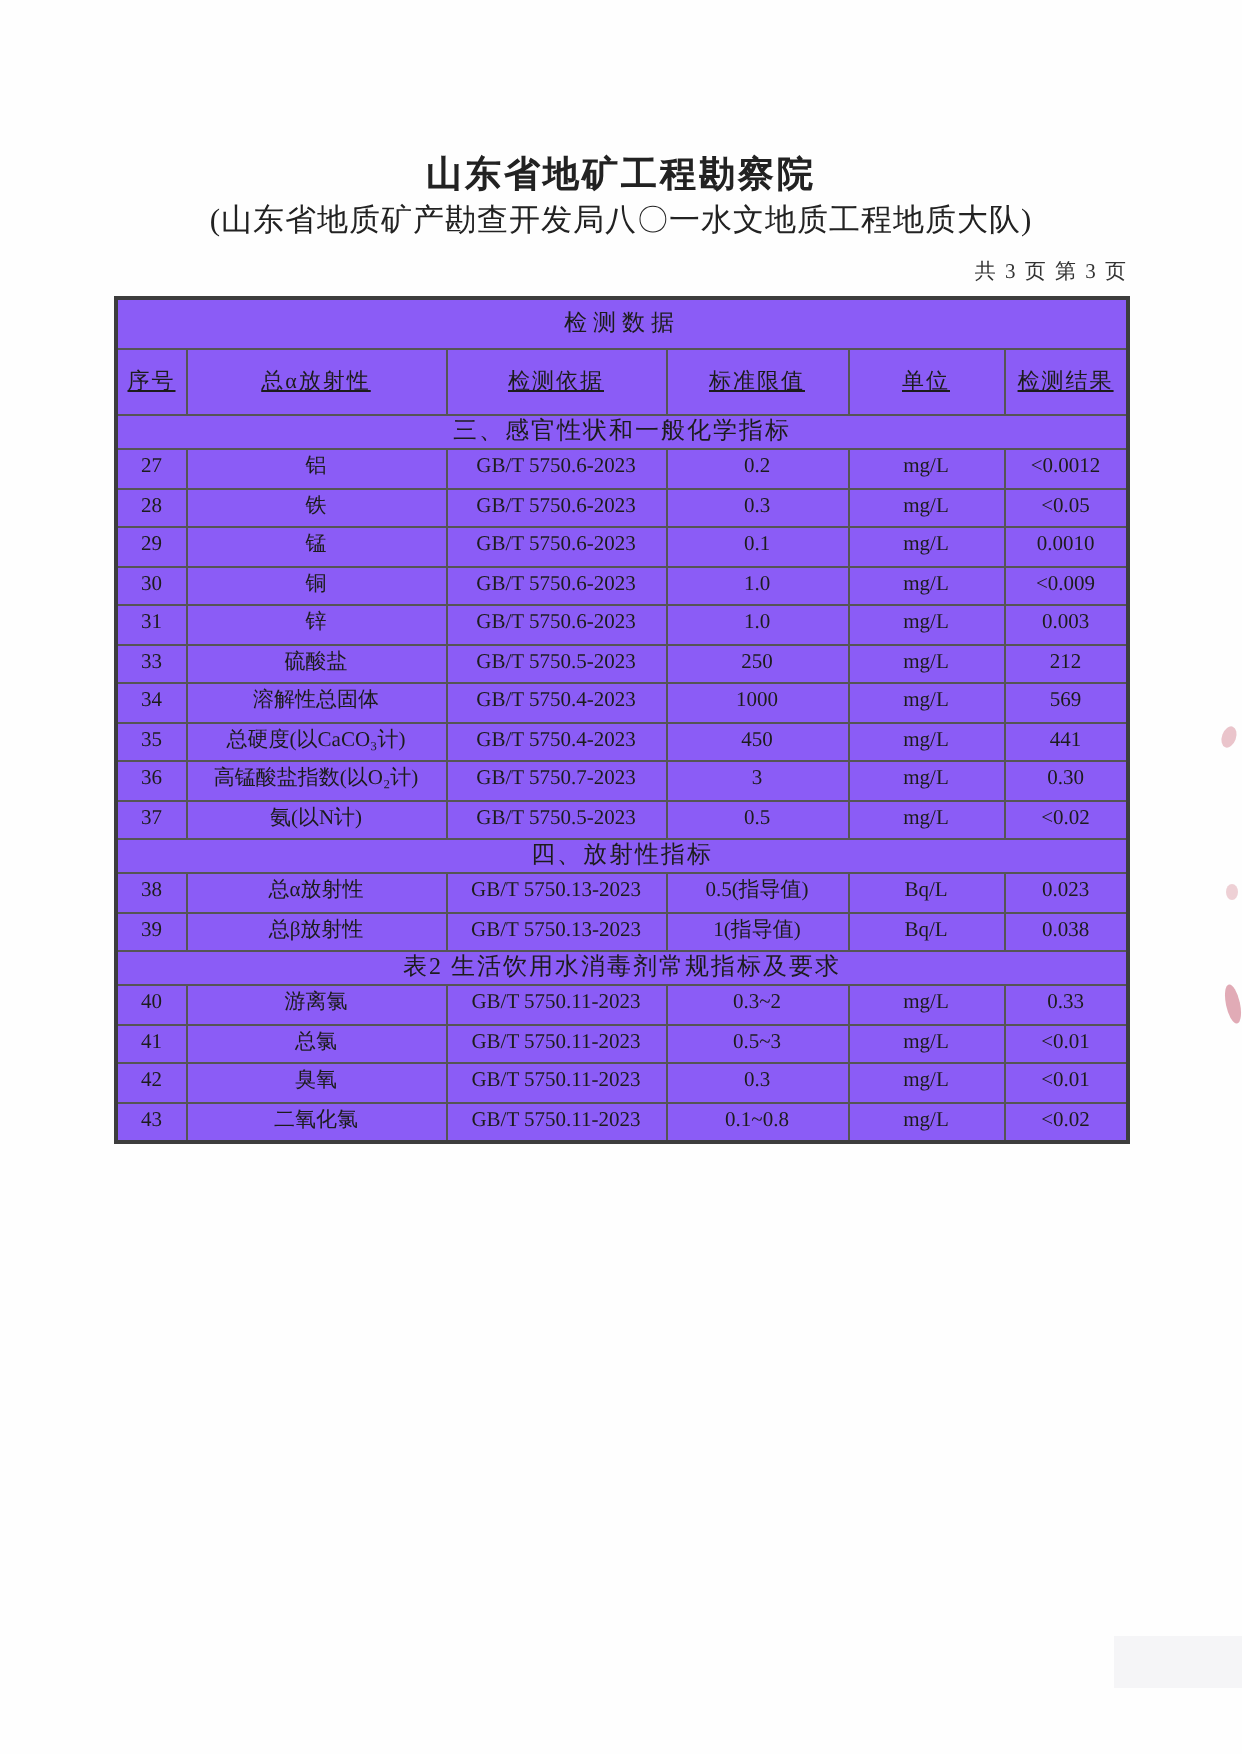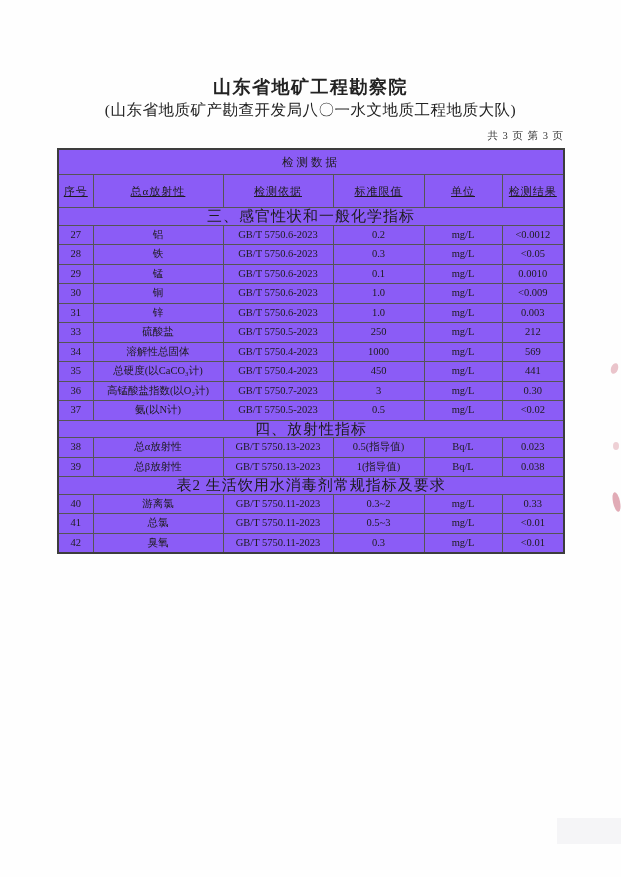--- a/index.html
+++ b/index.html
@@ -78,21 +78,21 @@
     letter-spacing: 3px;
   }
   tr.header-row th {
     height: 32px;
     font-size: 11px;
     letter-spacing: 1px;
     text-decoration: underline;
   }
   tr.section-row td {
     height: 16px;
-    font-size: 15px;
+    font-size: 12px;
     letter-spacing: 1px;
   }
   tr.data-row td {
     height: 18.5px;
   }
   .stamp-mark {
     position: absolute;
     background: rgba(198, 88, 108, 0.35);
     border-radius: 50%;
   }
@@ -264,20 +264,28 @@
           <td>&lt;0.01</td>
         </tr>
         <tr class="data-row">
           <td>42</td>
           <td>臭氧</td>
           <td>GB/T 5750.11-2023</td>
           <td>0.3</td>
           <td>mg/L</td>
           <td>&lt;0.01</td>
         </tr>
+        <tr class="data-row">
+          <td>43</td>
+          <td>二氧化氯</td>
+          <td>GB/T 5750.11-2023</td>
+          <td>0.1~0.8</td>
+          <td>mg/L</td>
+          <td>&lt;0.02</td>
+        </tr>
       </tbody>
   </table>
 
   <div class="stamp-mark m1"></div>
   <div class="stamp-mark m2"></div>
   <div class="stamp-mark m3"></div>
   <div class="scan-artifact"></div>
 
 </div>
 

